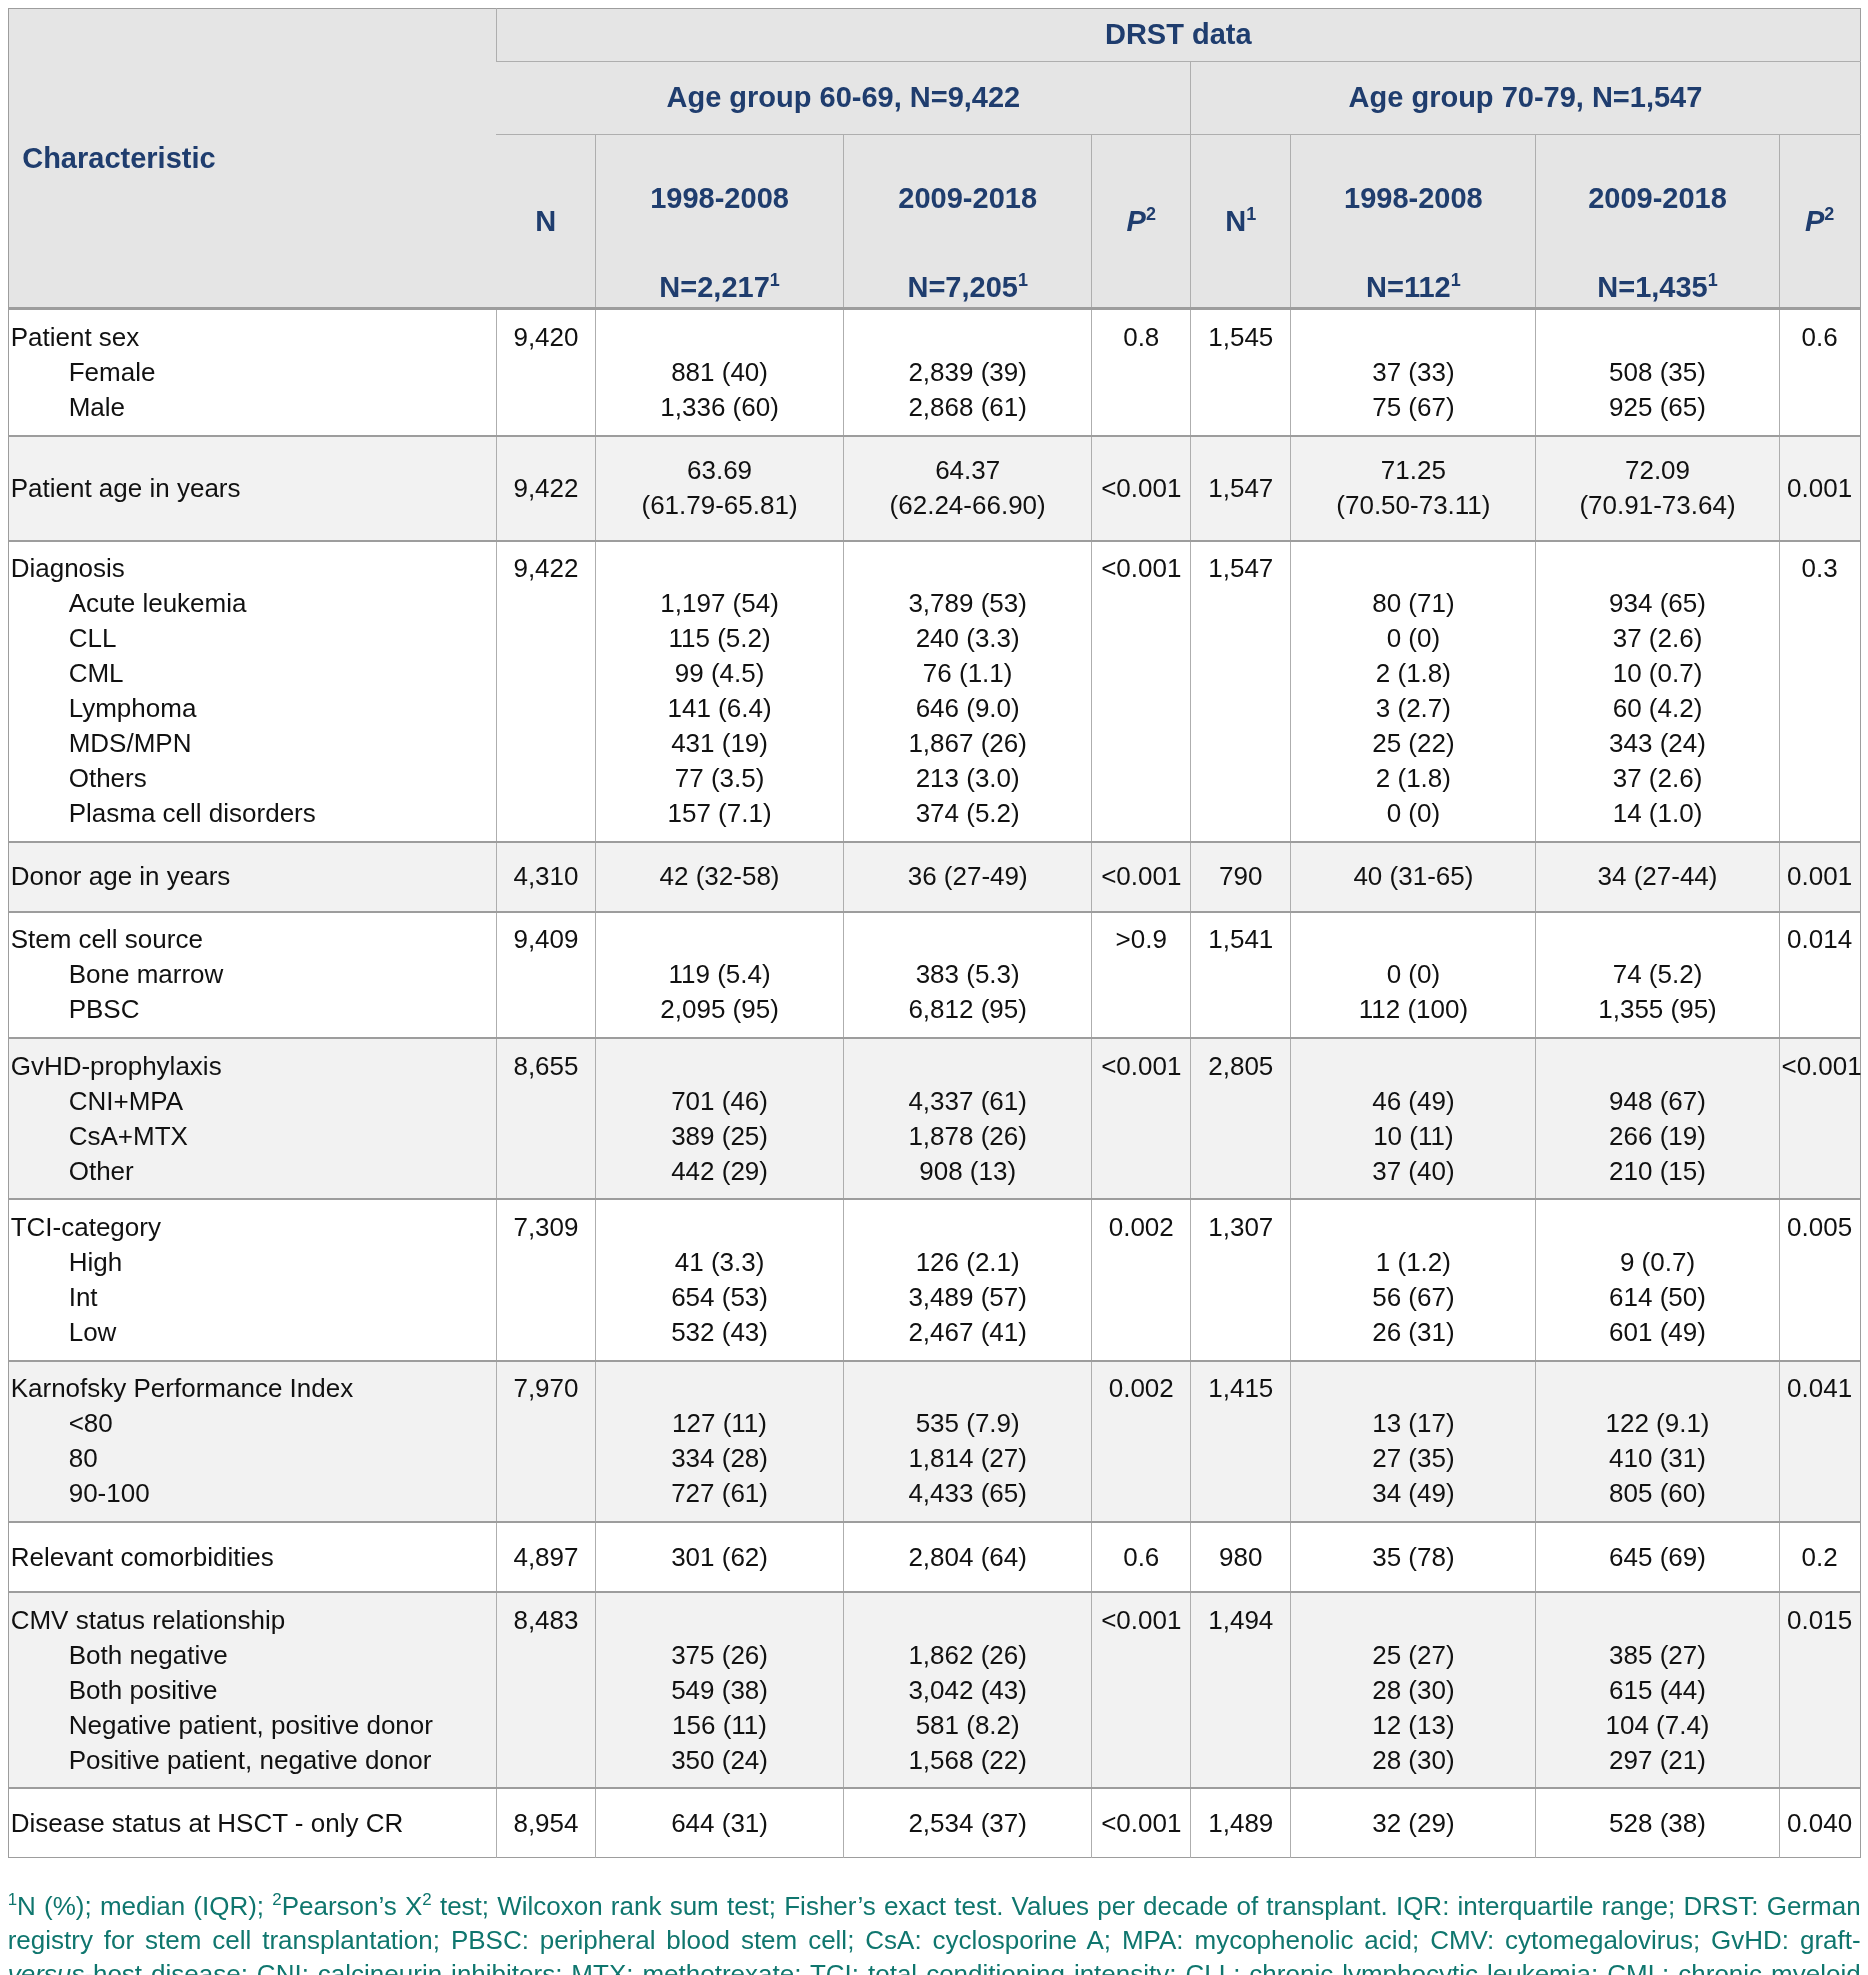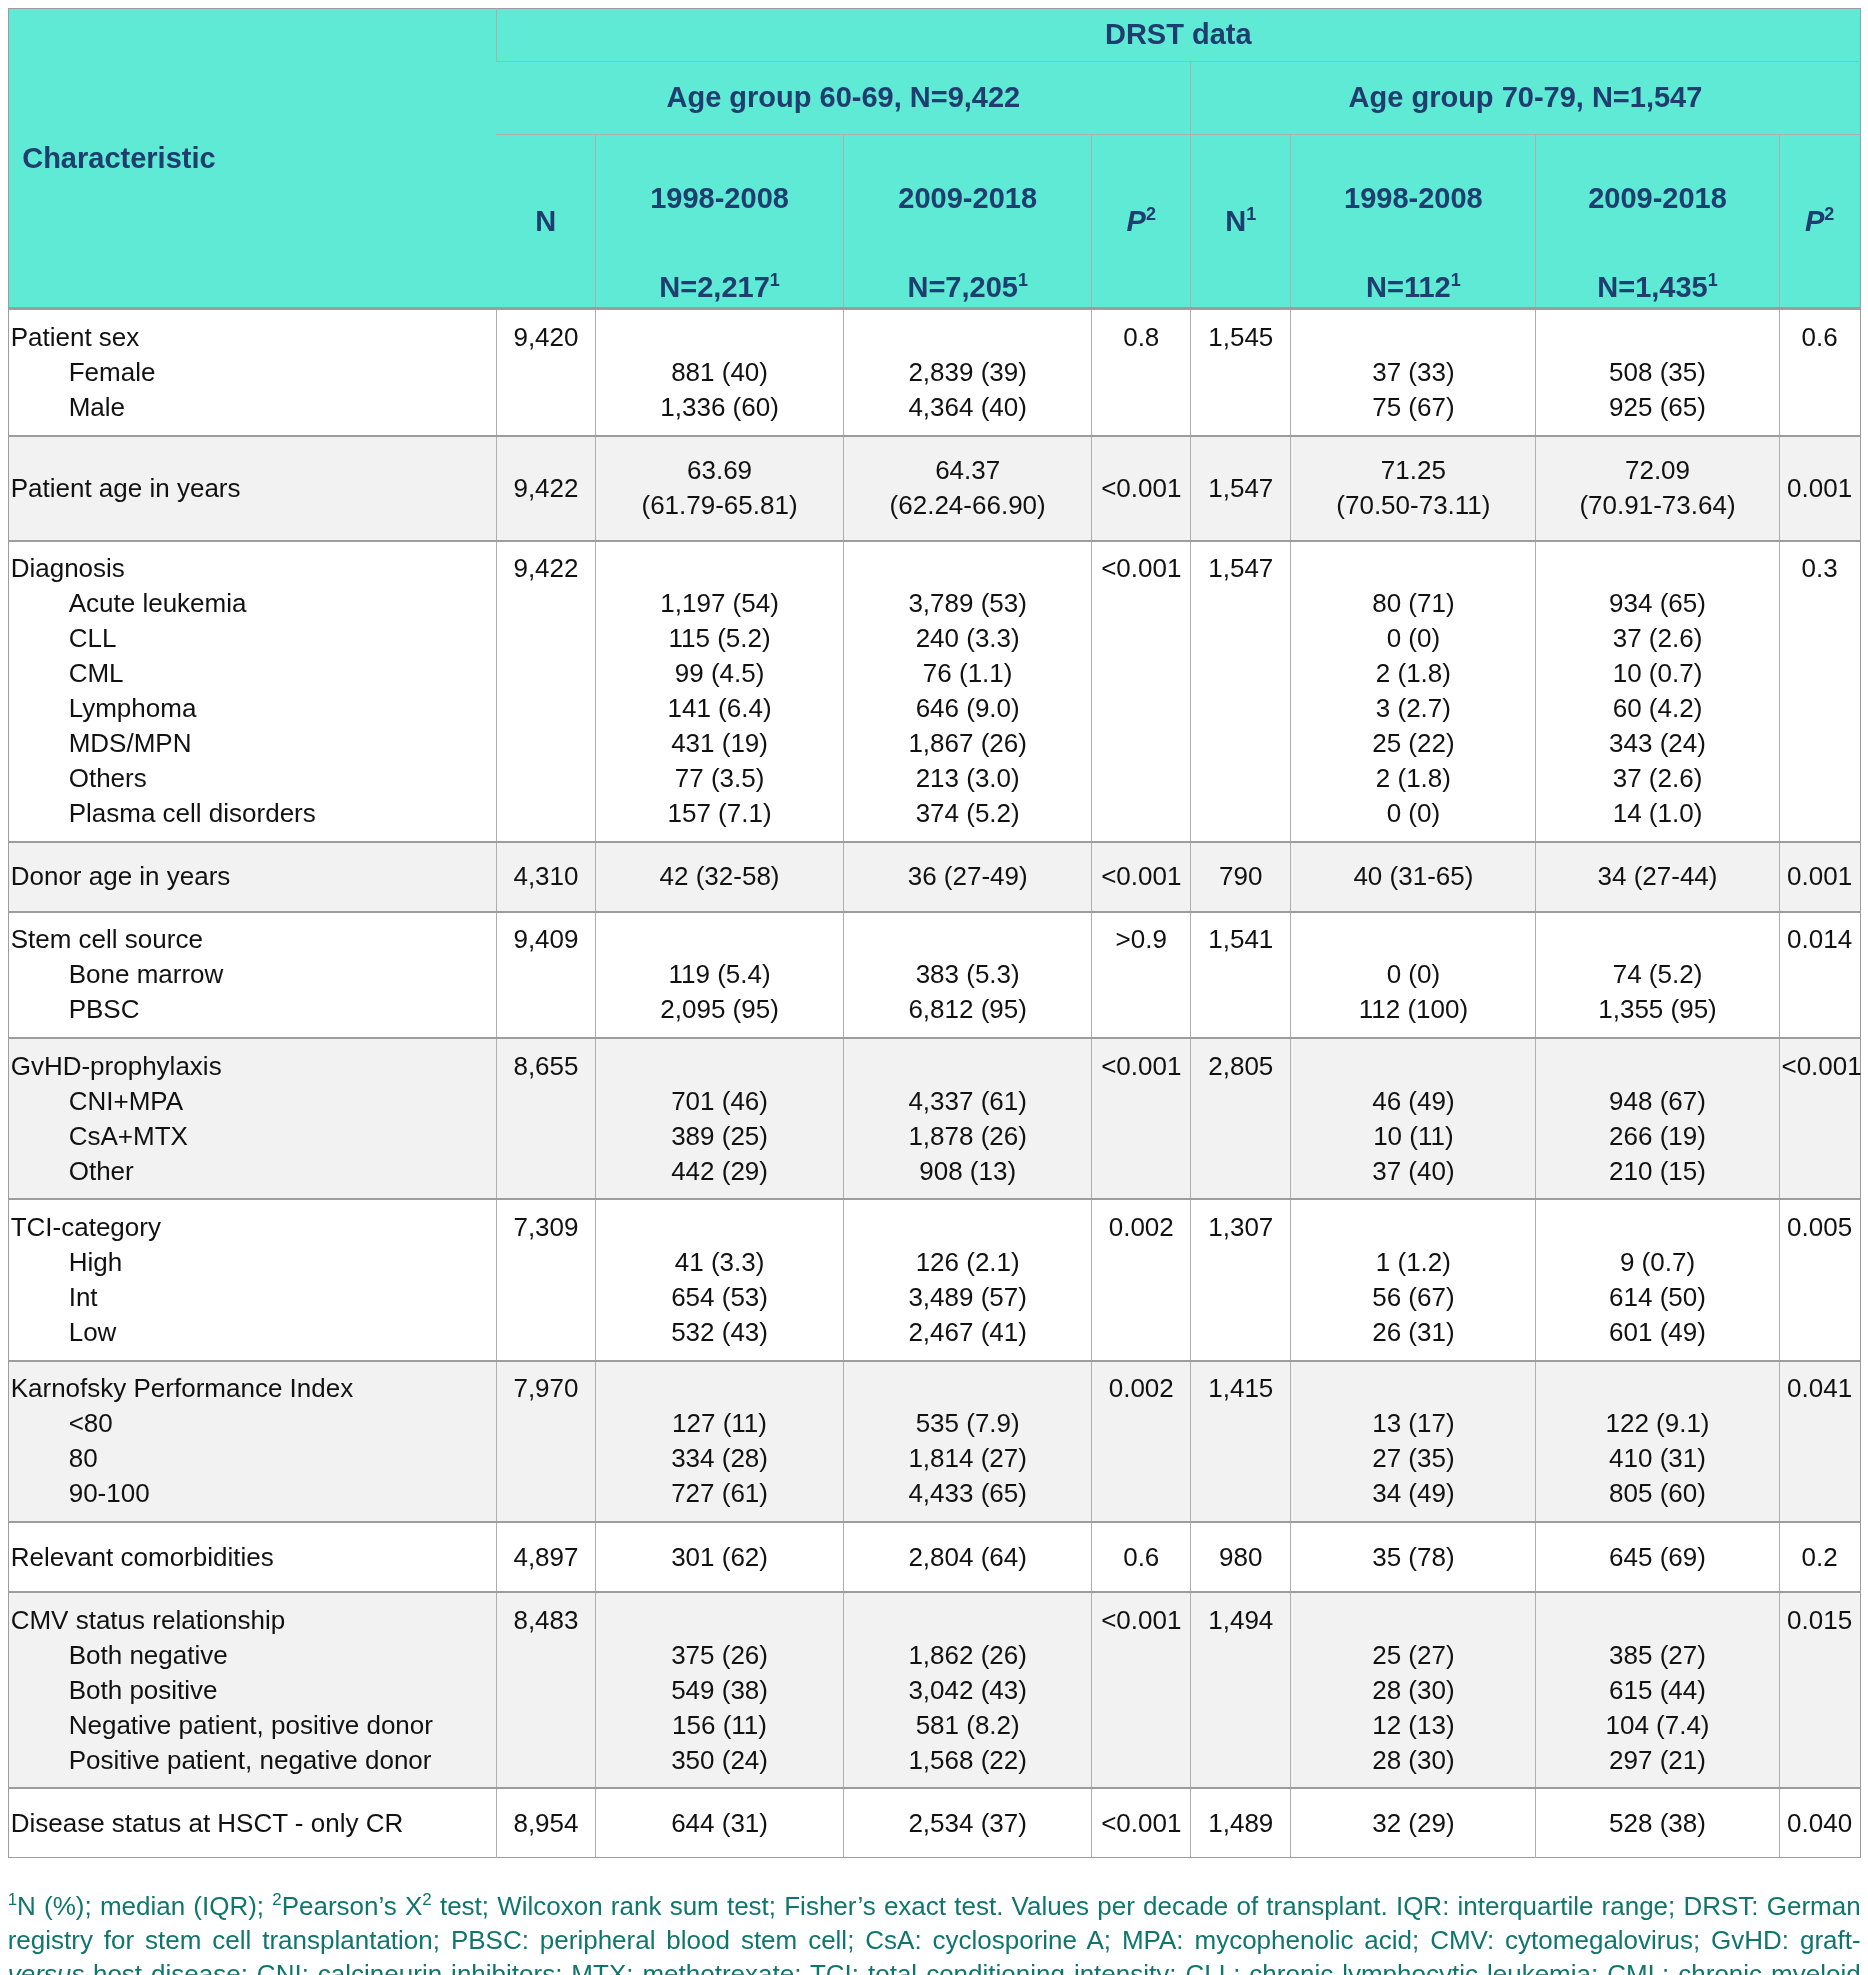--- a/index.html
+++ b/index.html
@@ -17,21 +17,21 @@
     border:1.9px solid #9d9d9d;
   }
   col.c0{width:488px;} col.c1{width:99px;} col.c2{width:248px;}
   col.c3{width:248px;} col.c4{width:99px;} col.c5{width:100px;}
   col.c6{width:245px;} col.c7{width:243px;} col.c8{width:81px;}
 
   th,td{border-left:1.9px solid #aeaeae;}
   th:first-child,td:first-child{border-left:none;}
 
   thead th{
-    background:#5eead4;
+    background:#e5e5e5;
     color:#1f3d6e;
     font-weight:bold;
     font-size:29px;
     text-align:center;
     vertical-align:middle;
   }
   thead{border-bottom:3.9px solid #9d9d9d;}
   tr.h1 th{height:50px;border-bottom:1.9px solid #aeaeae;}
   tr.h2 th{height:70px;border-bottom:1.9px solid #aeaeae;}
   tr.h3 th{height:100px;}
@@ -138,21 +138,21 @@
           <td class="c-val"></td>
           <td class="c-val"></td>
           <td class="c-val">37 (33)</td>
           <td class="c-val">508 (35)</td>
           <td class="c-val"></td>
         </tr>
         <tr>
           <td class="c-label indent">Male</td>
           <td class="c-val"></td>
           <td class="c-val">1,336 (60)</td>
-          <td class="c-val">4,364 (40)</td>
+          <td class="c-val">2,868 (61)</td>
           <td class="c-val"></td>
           <td class="c-val"></td>
           <td class="c-val">75 (67)</td>
           <td class="c-val">925 (65)</td>
           <td class="c-val"></td>
         </tr>
       </tbody>
       <tbody class="group shaded">
         <tr>
           <td class="c-label">Patient age in years</td>

